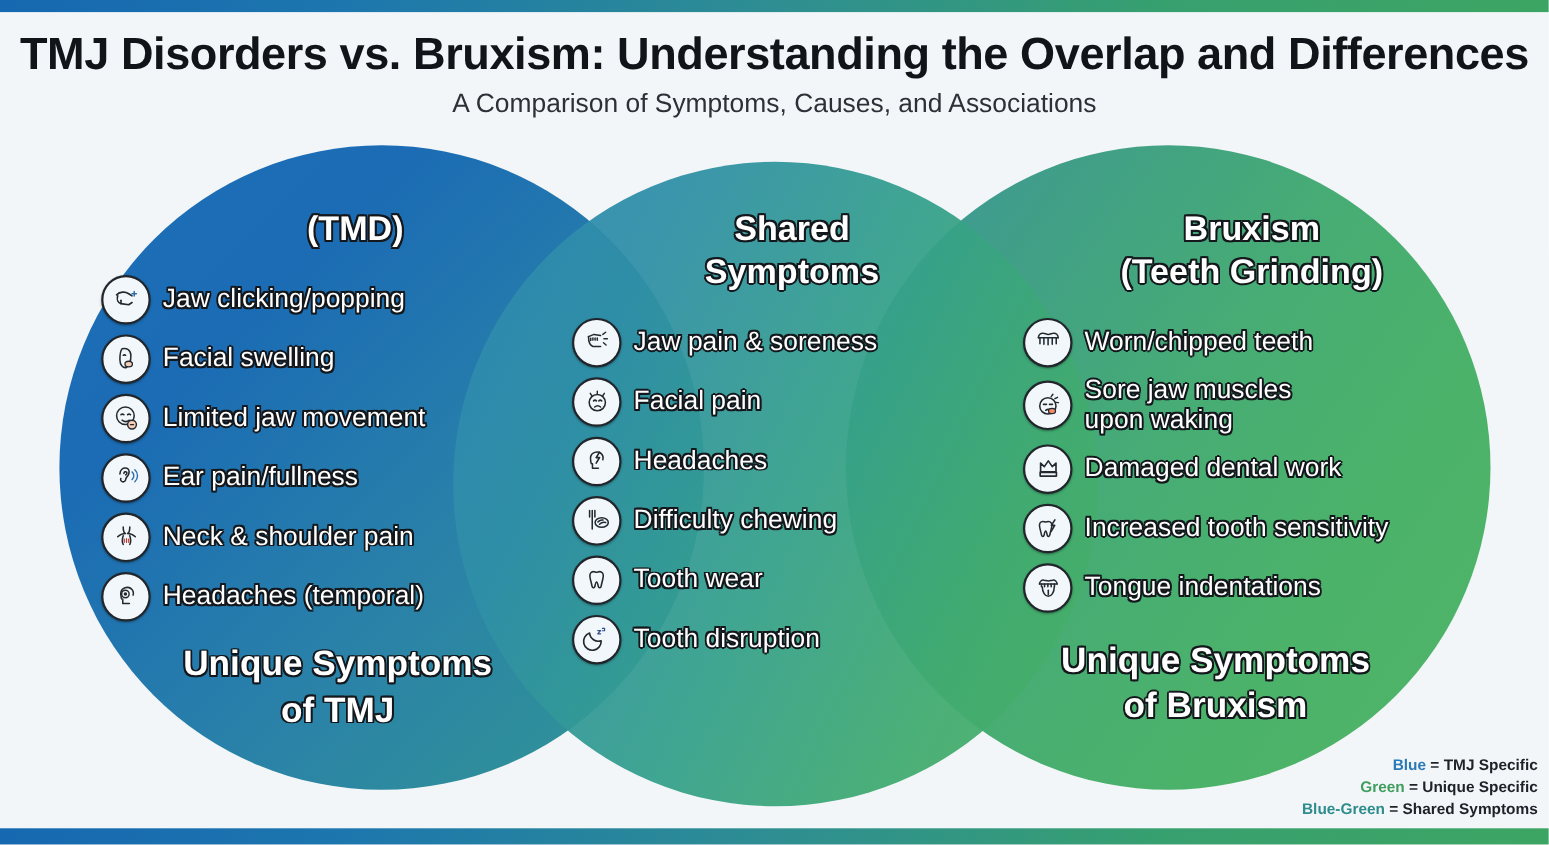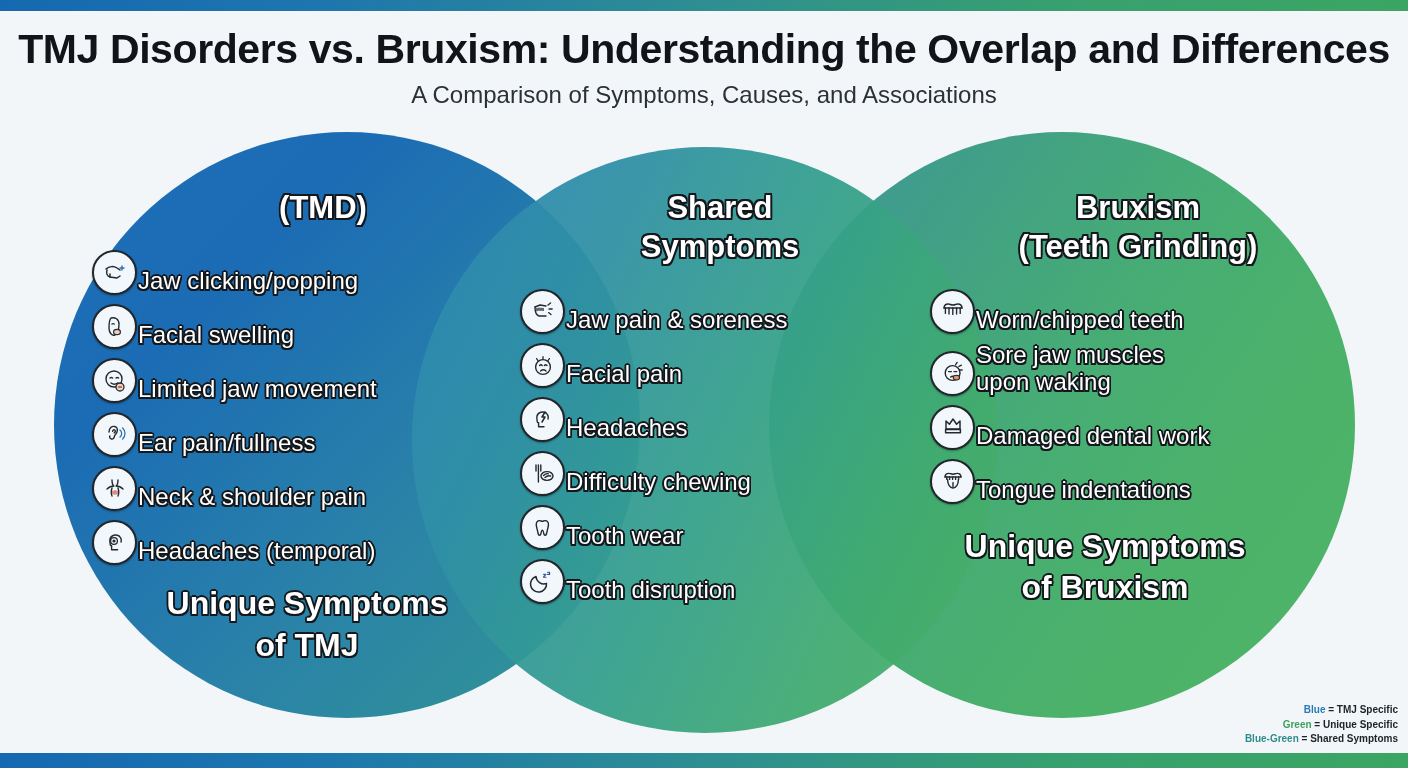--- a/index.html
+++ b/index.html
@@ -104,22 +104,22 @@
   .col-mid   .col-heading { }
   .col-right .col-heading { padding-right: 44px; }
 
   .sym-list {
     list-style: none;
     margin: 0;
     padding: 0;
   }
   .sym-item {
     display: flex;
-    align-items: flex-end;
-    gap: 1px;
+    align-items: center;
+    gap: 11px;
     margin-bottom: 8px;
     min-height: 46px;
   }
   .ico {
     flex: 0 0 auto;
     width: 41px; height: 41px;
     border-radius: 50%;
     background: #f2f7fb;
     border: 2.2px solid #20262c;
     box-shadow: 0 1px 2px rgba(0,0,0,.35);
@@ -156,21 +156,21 @@
   .col-left  .col-footer { margin-top: 18px; padding-right: 70px; }
   .col-right .col-footer { margin-top: 22px; padding-right: 110px; }
 
   
   .legend {
     position: absolute;
     right: 20px;
     bottom: 22px;
     z-index: 10;
     text-align: right;
-    font-size: 10px;
+    font-size: 14px;
     font-weight: bold;
     line-height: 1.42;
     color: #1c2227;
   }
   .legend-row { white-space: nowrap; }
   .swatch-blue      { color: #2a7ab8; }
   .swatch-green     { color: #3f9e5d; }
   .swatch-bluegreen { color: #2e8c8c; }
 </style>
 </head>
@@ -415,20 +415,31 @@
                 <path d="M7.6 17.4h14.8v3.4H7.6z"></path>
               </g>
             </svg>
         </span>
         <span class="sym-label">Damaged dental work</span>
       </li>
       <li class="sym-item">
         <span class="ico">
           <svg width="30" height="30" viewBox="0 0 30 30">
               <g fill="none" stroke="#222a30" stroke-width="1.4" stroke-linecap="round" stroke-linejoin="round">
+                <path d="M10 8c-2 0-3.2 1.6-3 4 .2 2.6 1.2 5.2 1.8 8.2.3 1.8 2 2 2.4.2.4-1.8.7-3.6 1.4-3.6s1 1.8 1.4 3.6c.4 1.8 2 1.6 2.4-.2.5-3 1.6-5.6 1.8-8.2.2-2.4-1-4-3-4-1 0-1.8.5-2.6.5s-1.6-.5-2.6-.5z"></path>
+              </g>
+              <path d="M21 6.6l-3.2 5h3l-3.2 5.4" fill="none" stroke="#222a30" stroke-width="1.5" stroke-linejoin="round" stroke-linecap="round"></path>
+            </svg>
+        </span>
+        <span class="sym-label">Increased tooth sensitivity</span>
+      </li>
+      <li class="sym-item">
+        <span class="ico">
+          <svg width="30" height="30" viewBox="0 0 30 30">
+              <g fill="none" stroke="#222a30" stroke-width="1.4" stroke-linecap="round" stroke-linejoin="round">
                 <path d="M7 11c0-2.4 2-4 4.2-3.6 1.4.2 2.4.8 3.8.8s2.4-.6 3.8-.8C21 7 23 8.6 23 11"></path>
                 <path d="M7 11h16"></path>
                 <path d="M8.8 11v2.4M11.6 11v2.4M14.6 11v2.4M17.6 11v2.4M20.6 11v2.4"></path>
                 <path d="M9.6 13.6c0 5 2.4 8.4 5.4 8.4s5.4-3.4 5.4-8.4"></path>
                 <path d="M15 16.6v4"></path>
               </g>
             </svg>
         </span>
         <span class="sym-label">Tongue indentations</span>
       </li>

